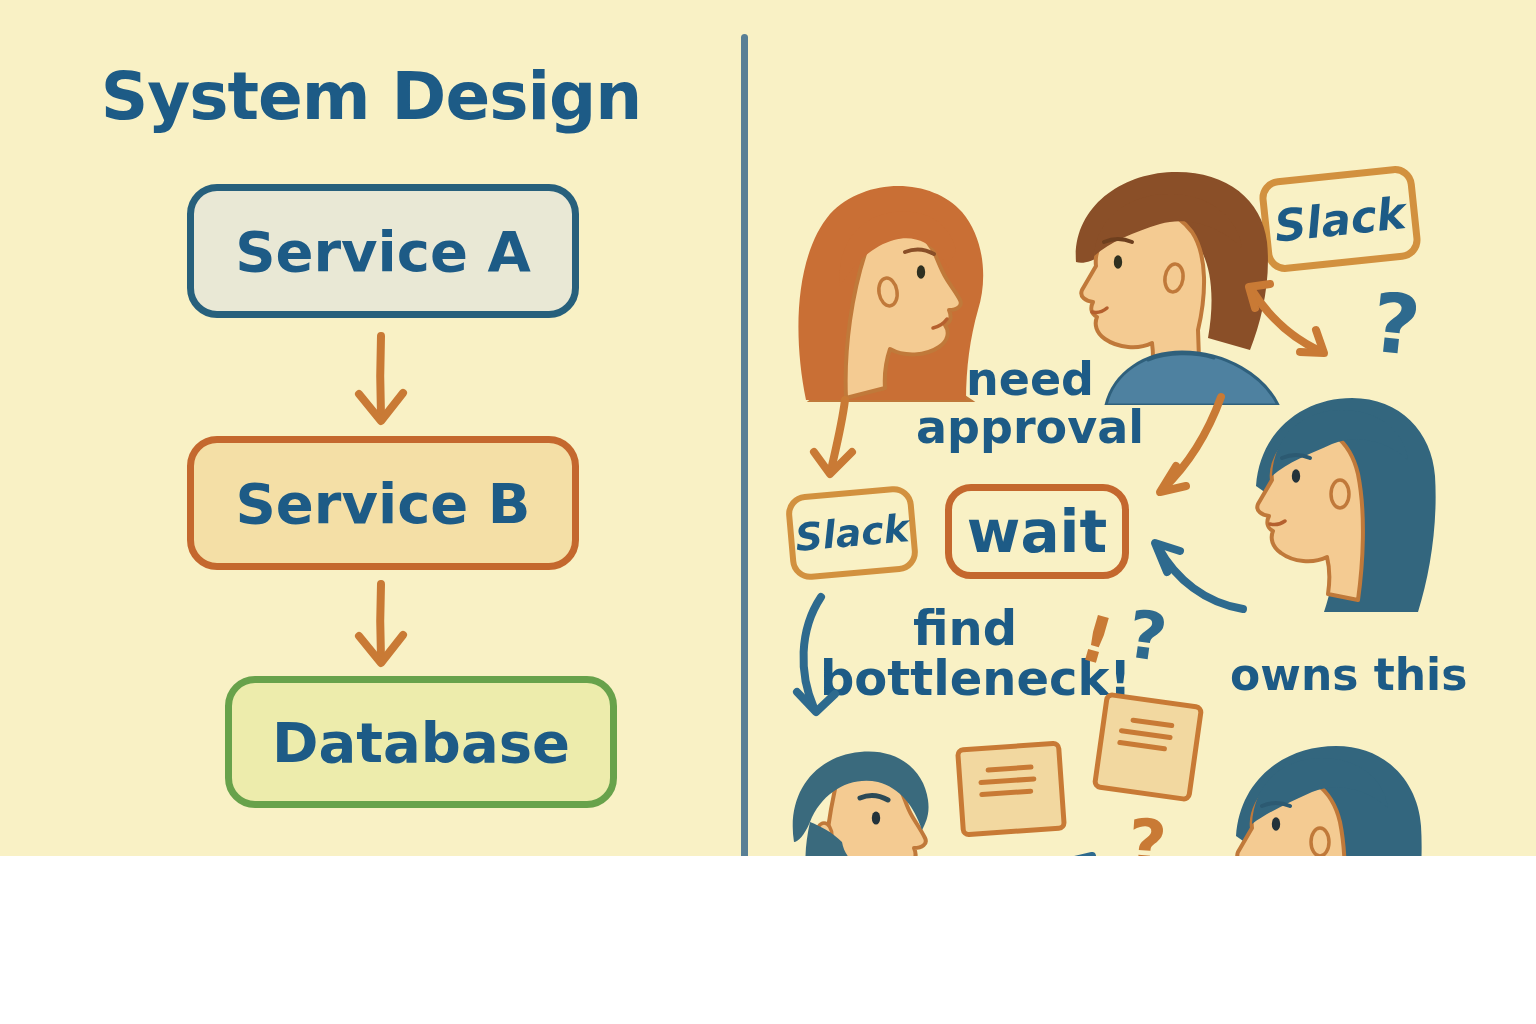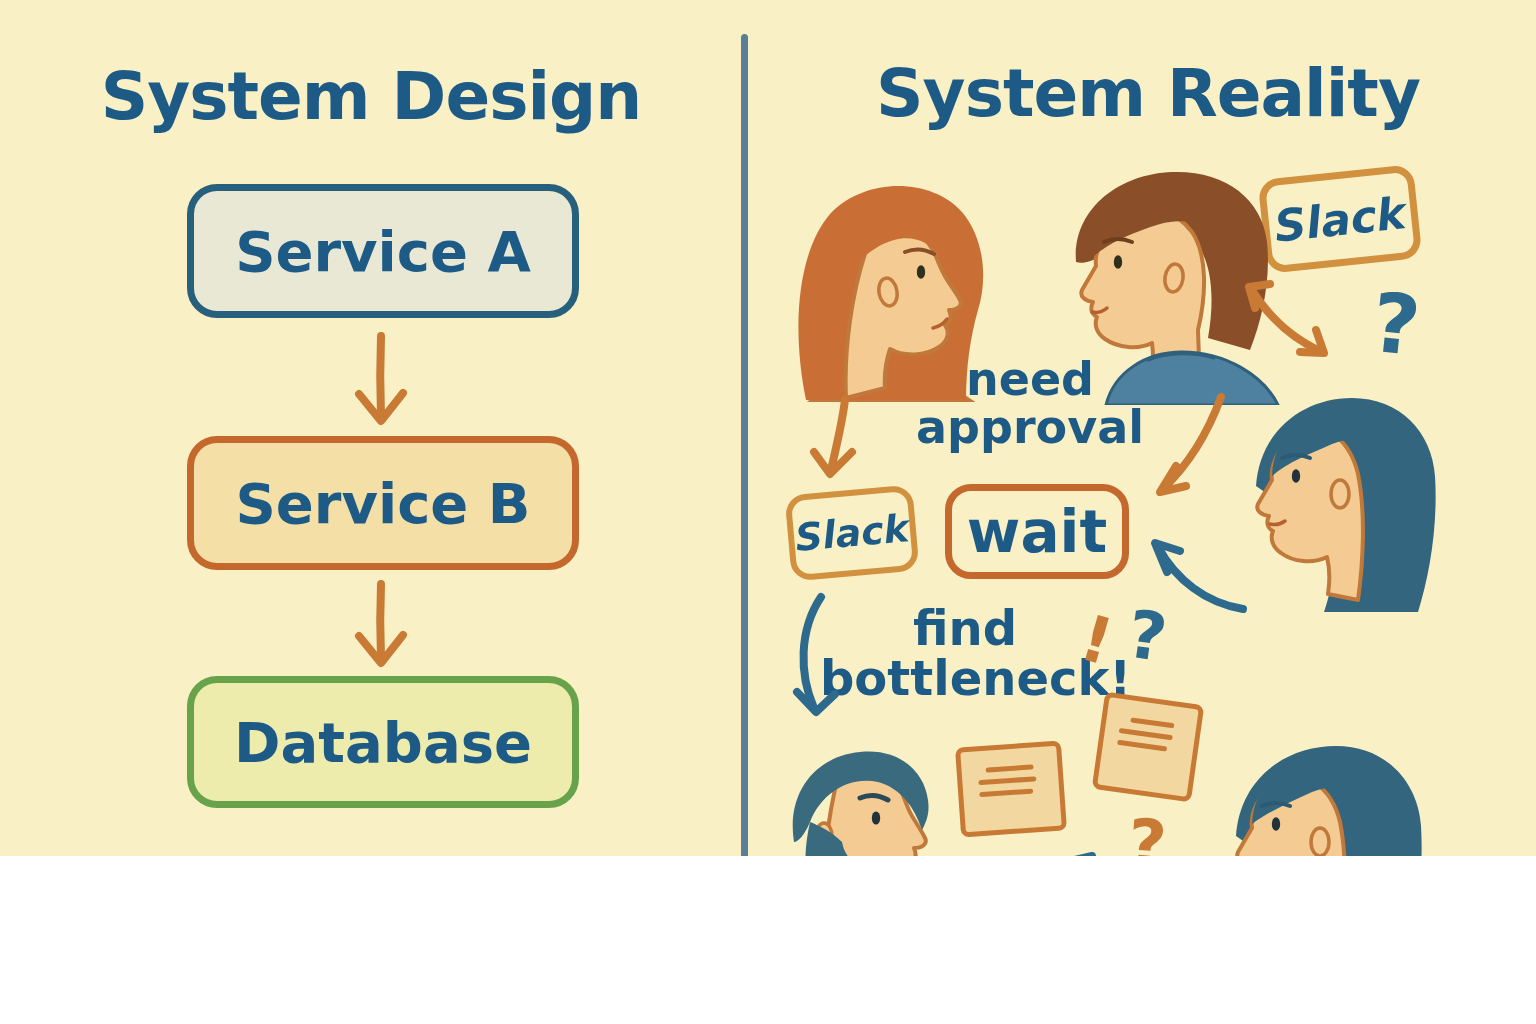--- a/index.html
+++ b/index.html
@@ -24,21 +24,21 @@
   .left-title{left:0;width:742px;top:58px;}
   .right-title{left:760px;width:776px;top:55px;}
   .flowbox{
     position:absolute;left:187px;width:392px;
     border-radius:30px;display:flex;align-items:center;justify-content:center;
     box-sizing:border-box;
   }
   .flowbox span{font-size:56px;font-weight:bold;color:var(--ink);}
   .box-a{top:184px;height:134px;border:7px solid var(--serviceA_border);background:var(--serviceA_fill);}
   .box-b{top:436px;height:134px;border:7px solid var(--serviceB_border);background:var(--serviceB_fill);}
-  .box-db{top:676px;height:132px;border:7px solid var(--database_border);background:var(--database_fill);}
+  .box-db{top:676px;height:132px;border:7px solid var(--database_border);background:var(--database_fill);margin-left:38px;}
   .tagbox{
     position:absolute;display:flex;align-items:center;justify-content:center;
     border-radius:20px;box-sizing:border-box;background:transparent;
     font-weight:bold;color:var(--ink);font-style:italic;
   }
   .slack-top{left:1262px;top:172px;width:156px;height:94px;border:7px solid var(--slack_border);transform:rotate(-6deg);font-size:44px;}
   .slack-small{left:788px;top:490px;width:128px;height:86px;border:6px solid var(--slack_border);transform:rotate(-5deg);font-size:38px;}
   .wait-box{left:945px;top:484px;width:184px;height:95px;border:7px solid var(--serviceB_border);border-radius:26px;font-style:normal;font-size:58px;}
   .note-text{
     position:absolute;text-align:center;font-weight:bold;color:var(--ink);
@@ -75,21 +75,20 @@
   <div class="flowbox box-a">
     <span>Service A</span>
   </div>
   <div class="flowbox box-b">
     <span>Service B</span>
   </div>
   <div class="flowbox box-db">
     <span>Database</span>
   </div>
 
-  <div class="title right-title">System Reality</div>
 
   <div class="tagbox slack-top">
     <span>Slack</span>
   </div>
   <div class="tagbox slack-small">
     <span>Slack</span>
   </div>
   <div class="tagbox wait-box">
     <span>wait</span>
   </div>
@@ -97,20 +96,21 @@
   <div class="note-text t-find">
     <span>find</span><br>
     <span>bottleneck!</span>
   </div>
   <div class="note-text t-need">
     <span>need</span><br>
     <span>approval</span>
   </div>
   <div class="note-text t-who">
     <br>
+    <span>owns this</span>
   </div>
   <div class="note-text t-own">ownership?</div>
 
   <span class="mark q-top">?</span>
   <span class="mark q-mid">?</span>
   <span class="mark ex-mid">!</span>
   <span class="mark q-bot">?</span>
 
   <div class="sticky note-a">
     <span class="ln" style="width:48px"></span>

